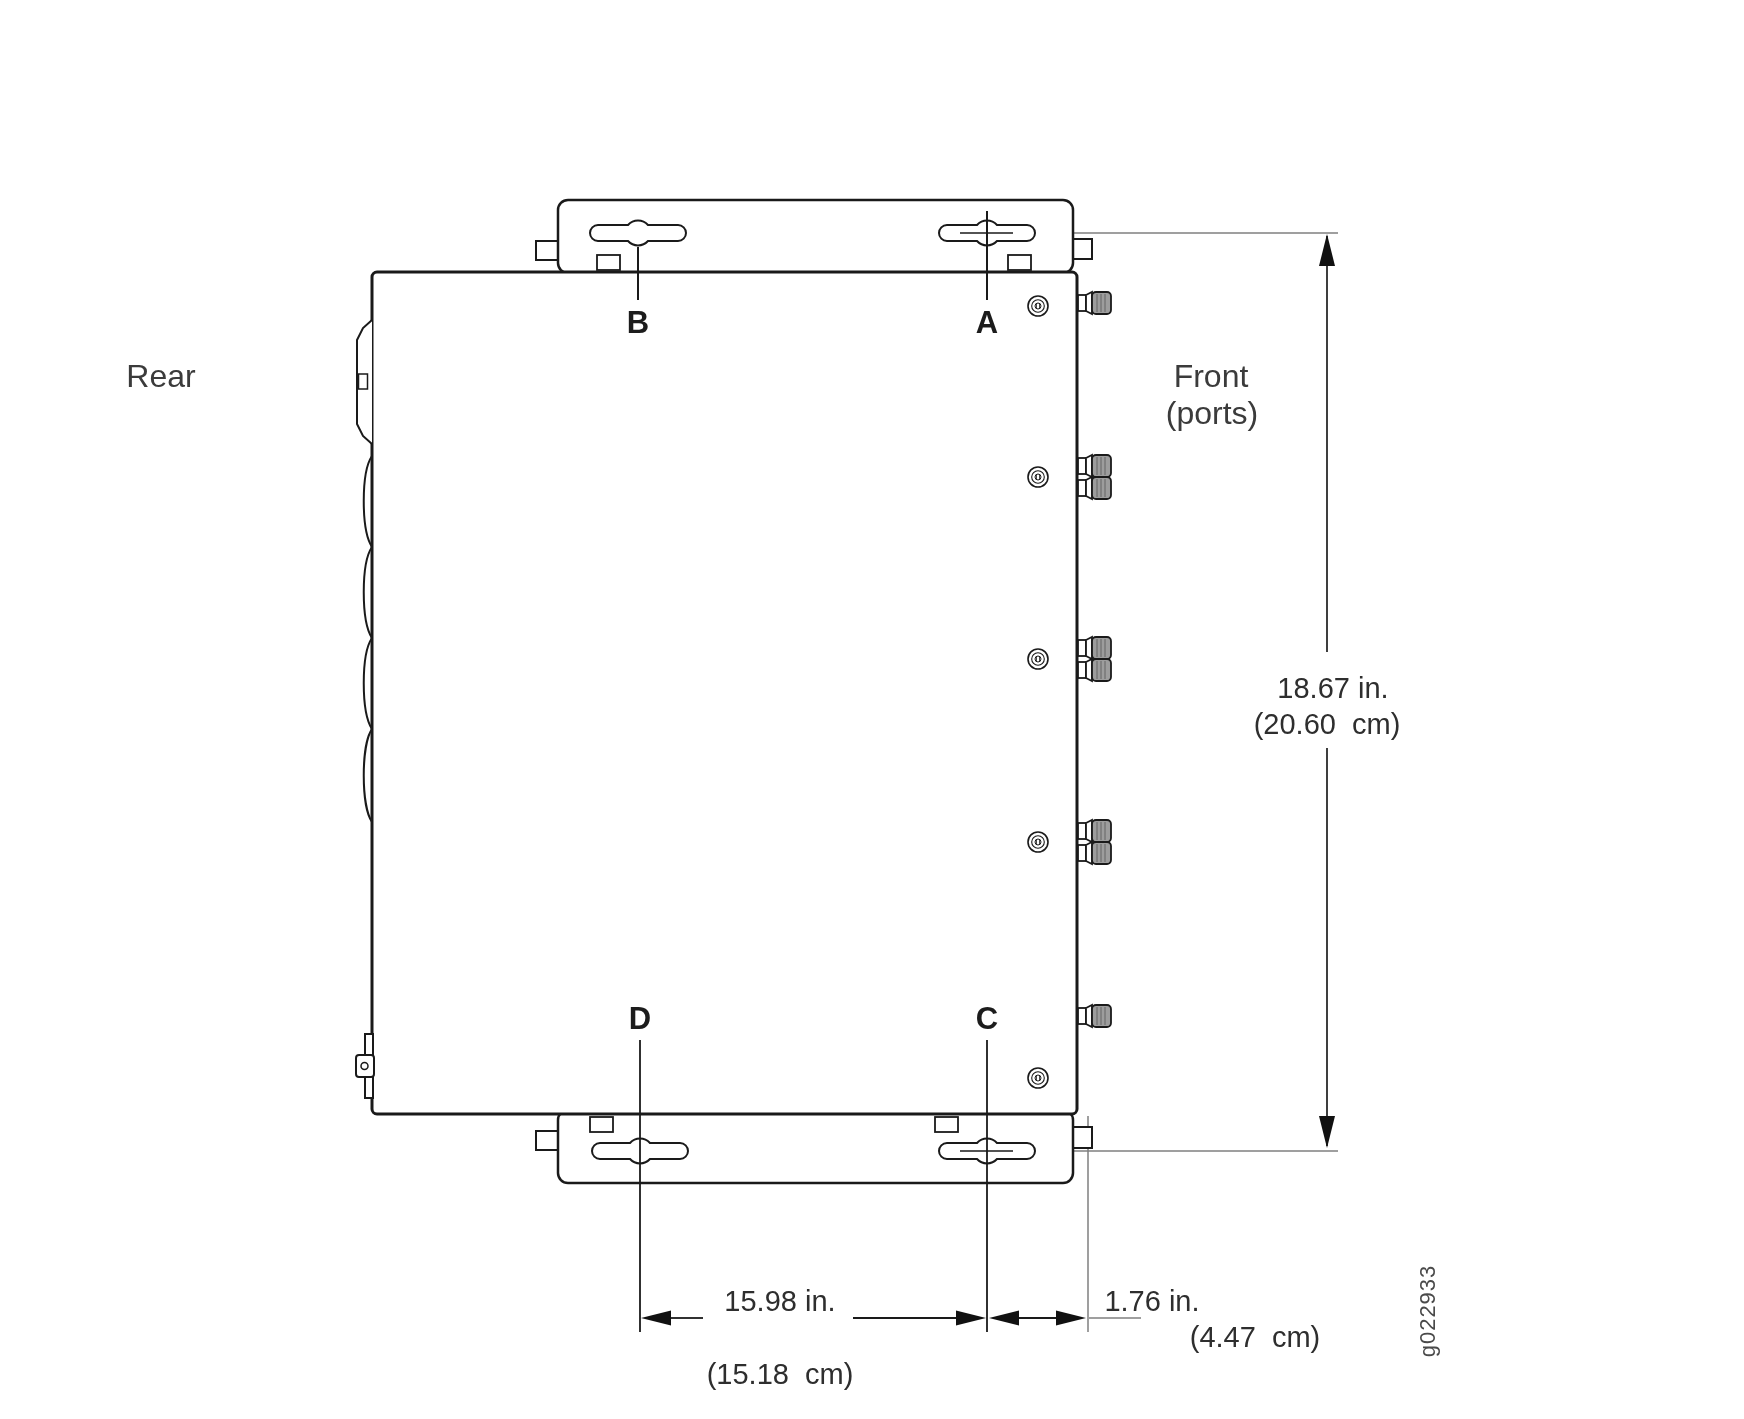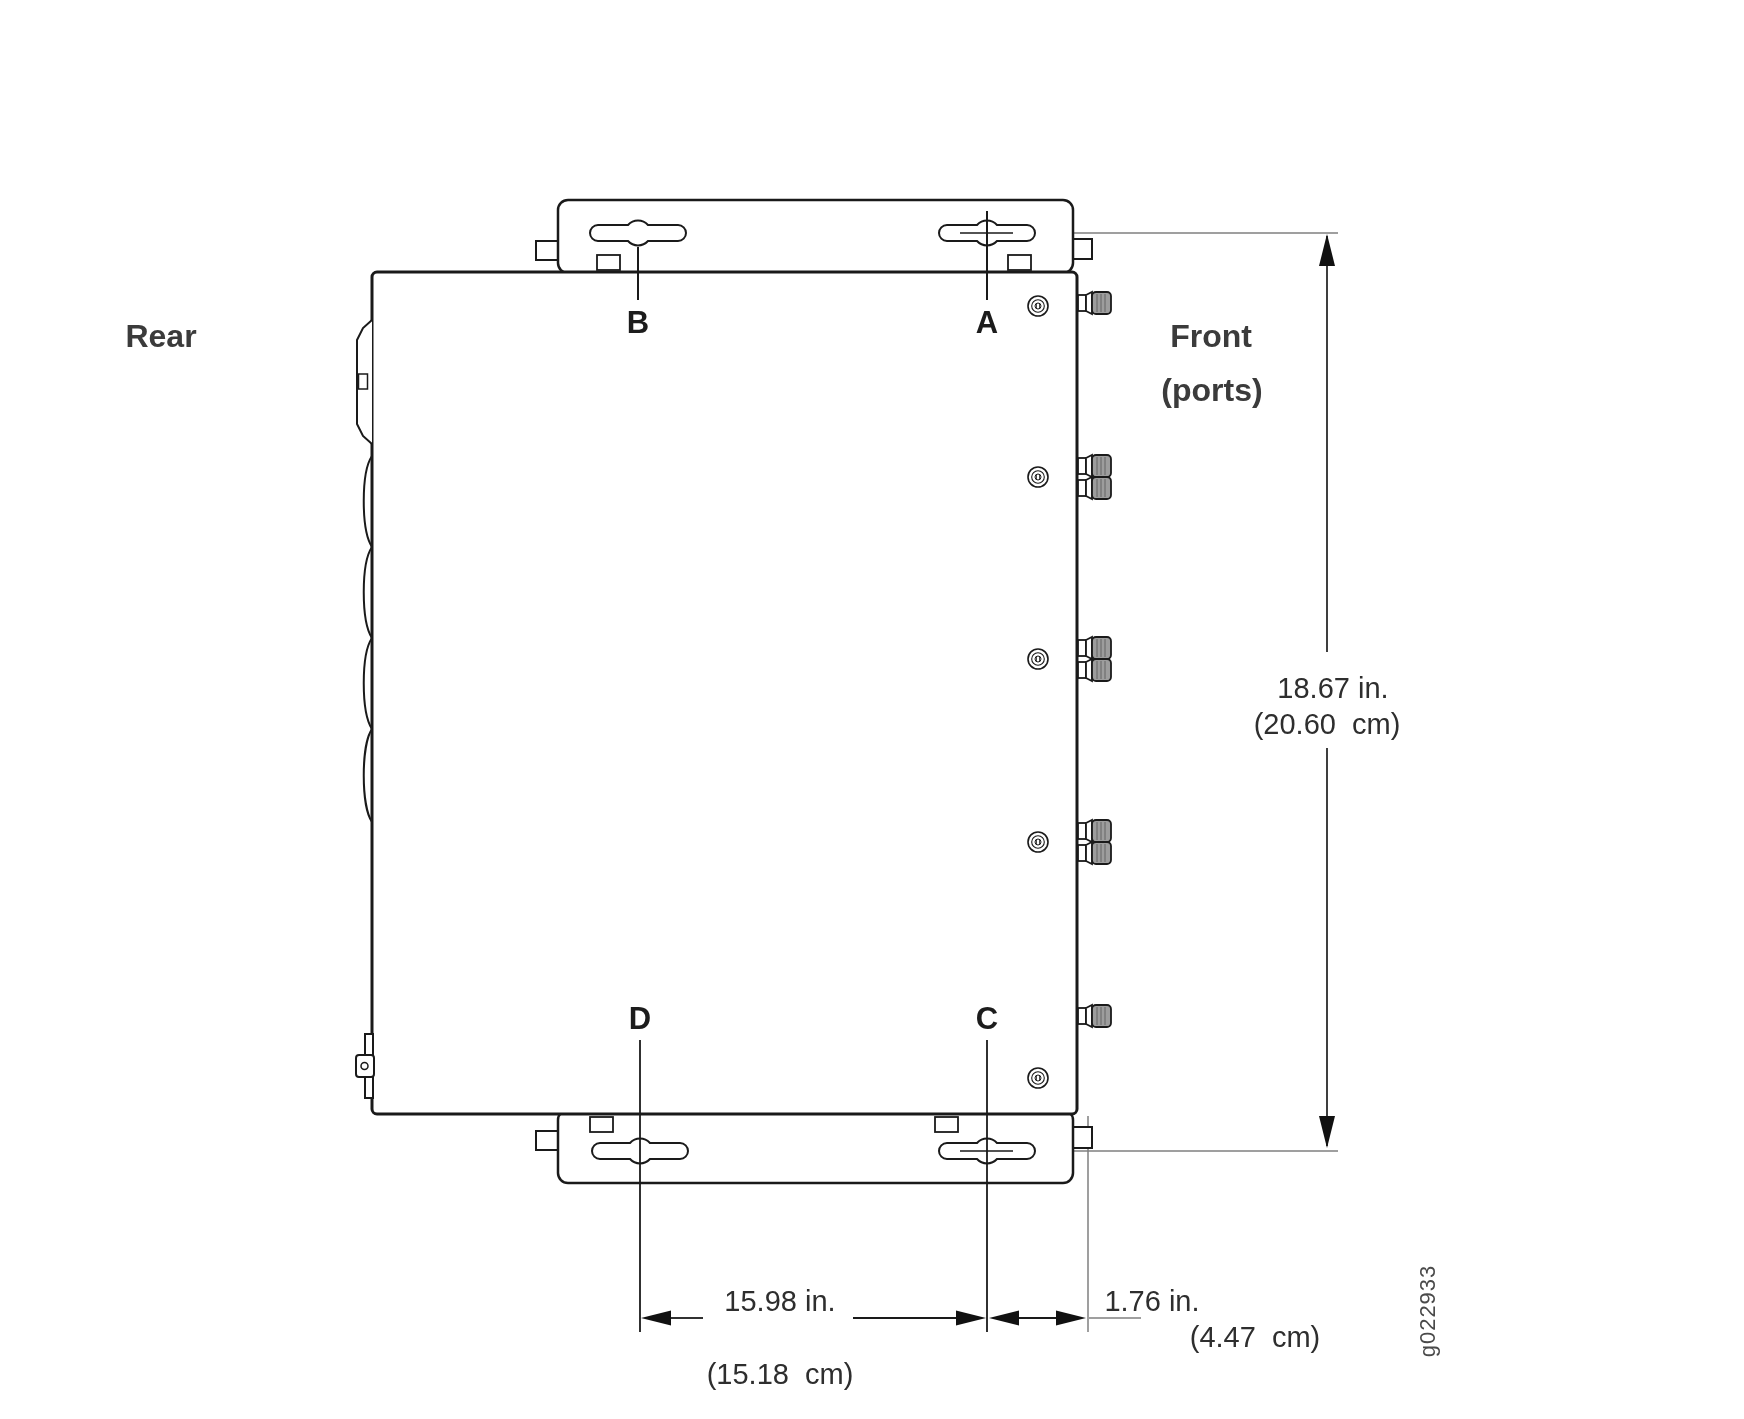--- a/index.html
+++ b/index.html
@@ -11,21 +11,21 @@
     overflow:hidden;
   }
   #drawing{position:absolute;left:0;top:0;width:1744px;height:1419px;}
   .lbl{
     position:absolute;
     transform:translate(-50%,-50%);
     white-space:pre;
     color:#2e2e2e;
     line-height:1;
   }
-  .side-label{font-size:32px;font-weight:700;color:#3b3b3b;}
+  .side-label{font-size:32px;font-weight:400;color:#3b3b3b;margin-top:40px;}
   .hole-label{font-size:31px;font-weight:600;color:#1c1c1c;}
   .dim-text{font-size:29px;font-weight:400;color:#2e2e2e;}
   .fig-id{
     font-size:22px;color:#4a4a4a;letter-spacing:1px;
     transform:translate(-50%,-50%) rotate(-90deg);
   }
 </style>
 </head>
 <body>
 
@@ -137,21 +137,21 @@
     <g stroke="#1a1a1a" stroke-width="1.8" fill="#111">
       <line x1="1019" y1="1318" x2="1056" y2="1318"></line>
       <polygon points="989,1318 1019,1310.5 1019,1325.5" stroke="none"></polygon>
       <polygon points="1086,1318 1056,1310.5 1056,1325.5" stroke="none"></polygon>
     </g>
   </svg>
 
   <div class="lbl side-label" style="left:161px;top:336px;">Rear</div>
 
   <div class="lbl side-label" style="left:1211px;top:336px;text-align:right;">Front</div>
-  <div class="lbl side-label" style="left:1212px;top:390px;">(ports)</div>
+  <div class="lbl side-label" style="left:1212px;top:373px;">(ports)</div>
 
   <div class="lbl hole-label" style="left:638px;top:322px;">B</div>
   <div class="lbl hole-label" style="left:987px;top:322px;">A</div>
   <div class="lbl hole-label" style="left:640px;top:1018px;">D</div>
   <div class="lbl hole-label" style="left:987px;top:1018px;">C</div>
 
   <div class="lbl dim-text" style="left:1333px;top:688px;">18.67 in.</div>
   <div class="lbl dim-text" style="left:1327px;top:724px;">(20.60  cm)</div>
 
   <div class="lbl dim-text" style="left:780px;top:1301px;text-align:center;">15.98 in.</div>

